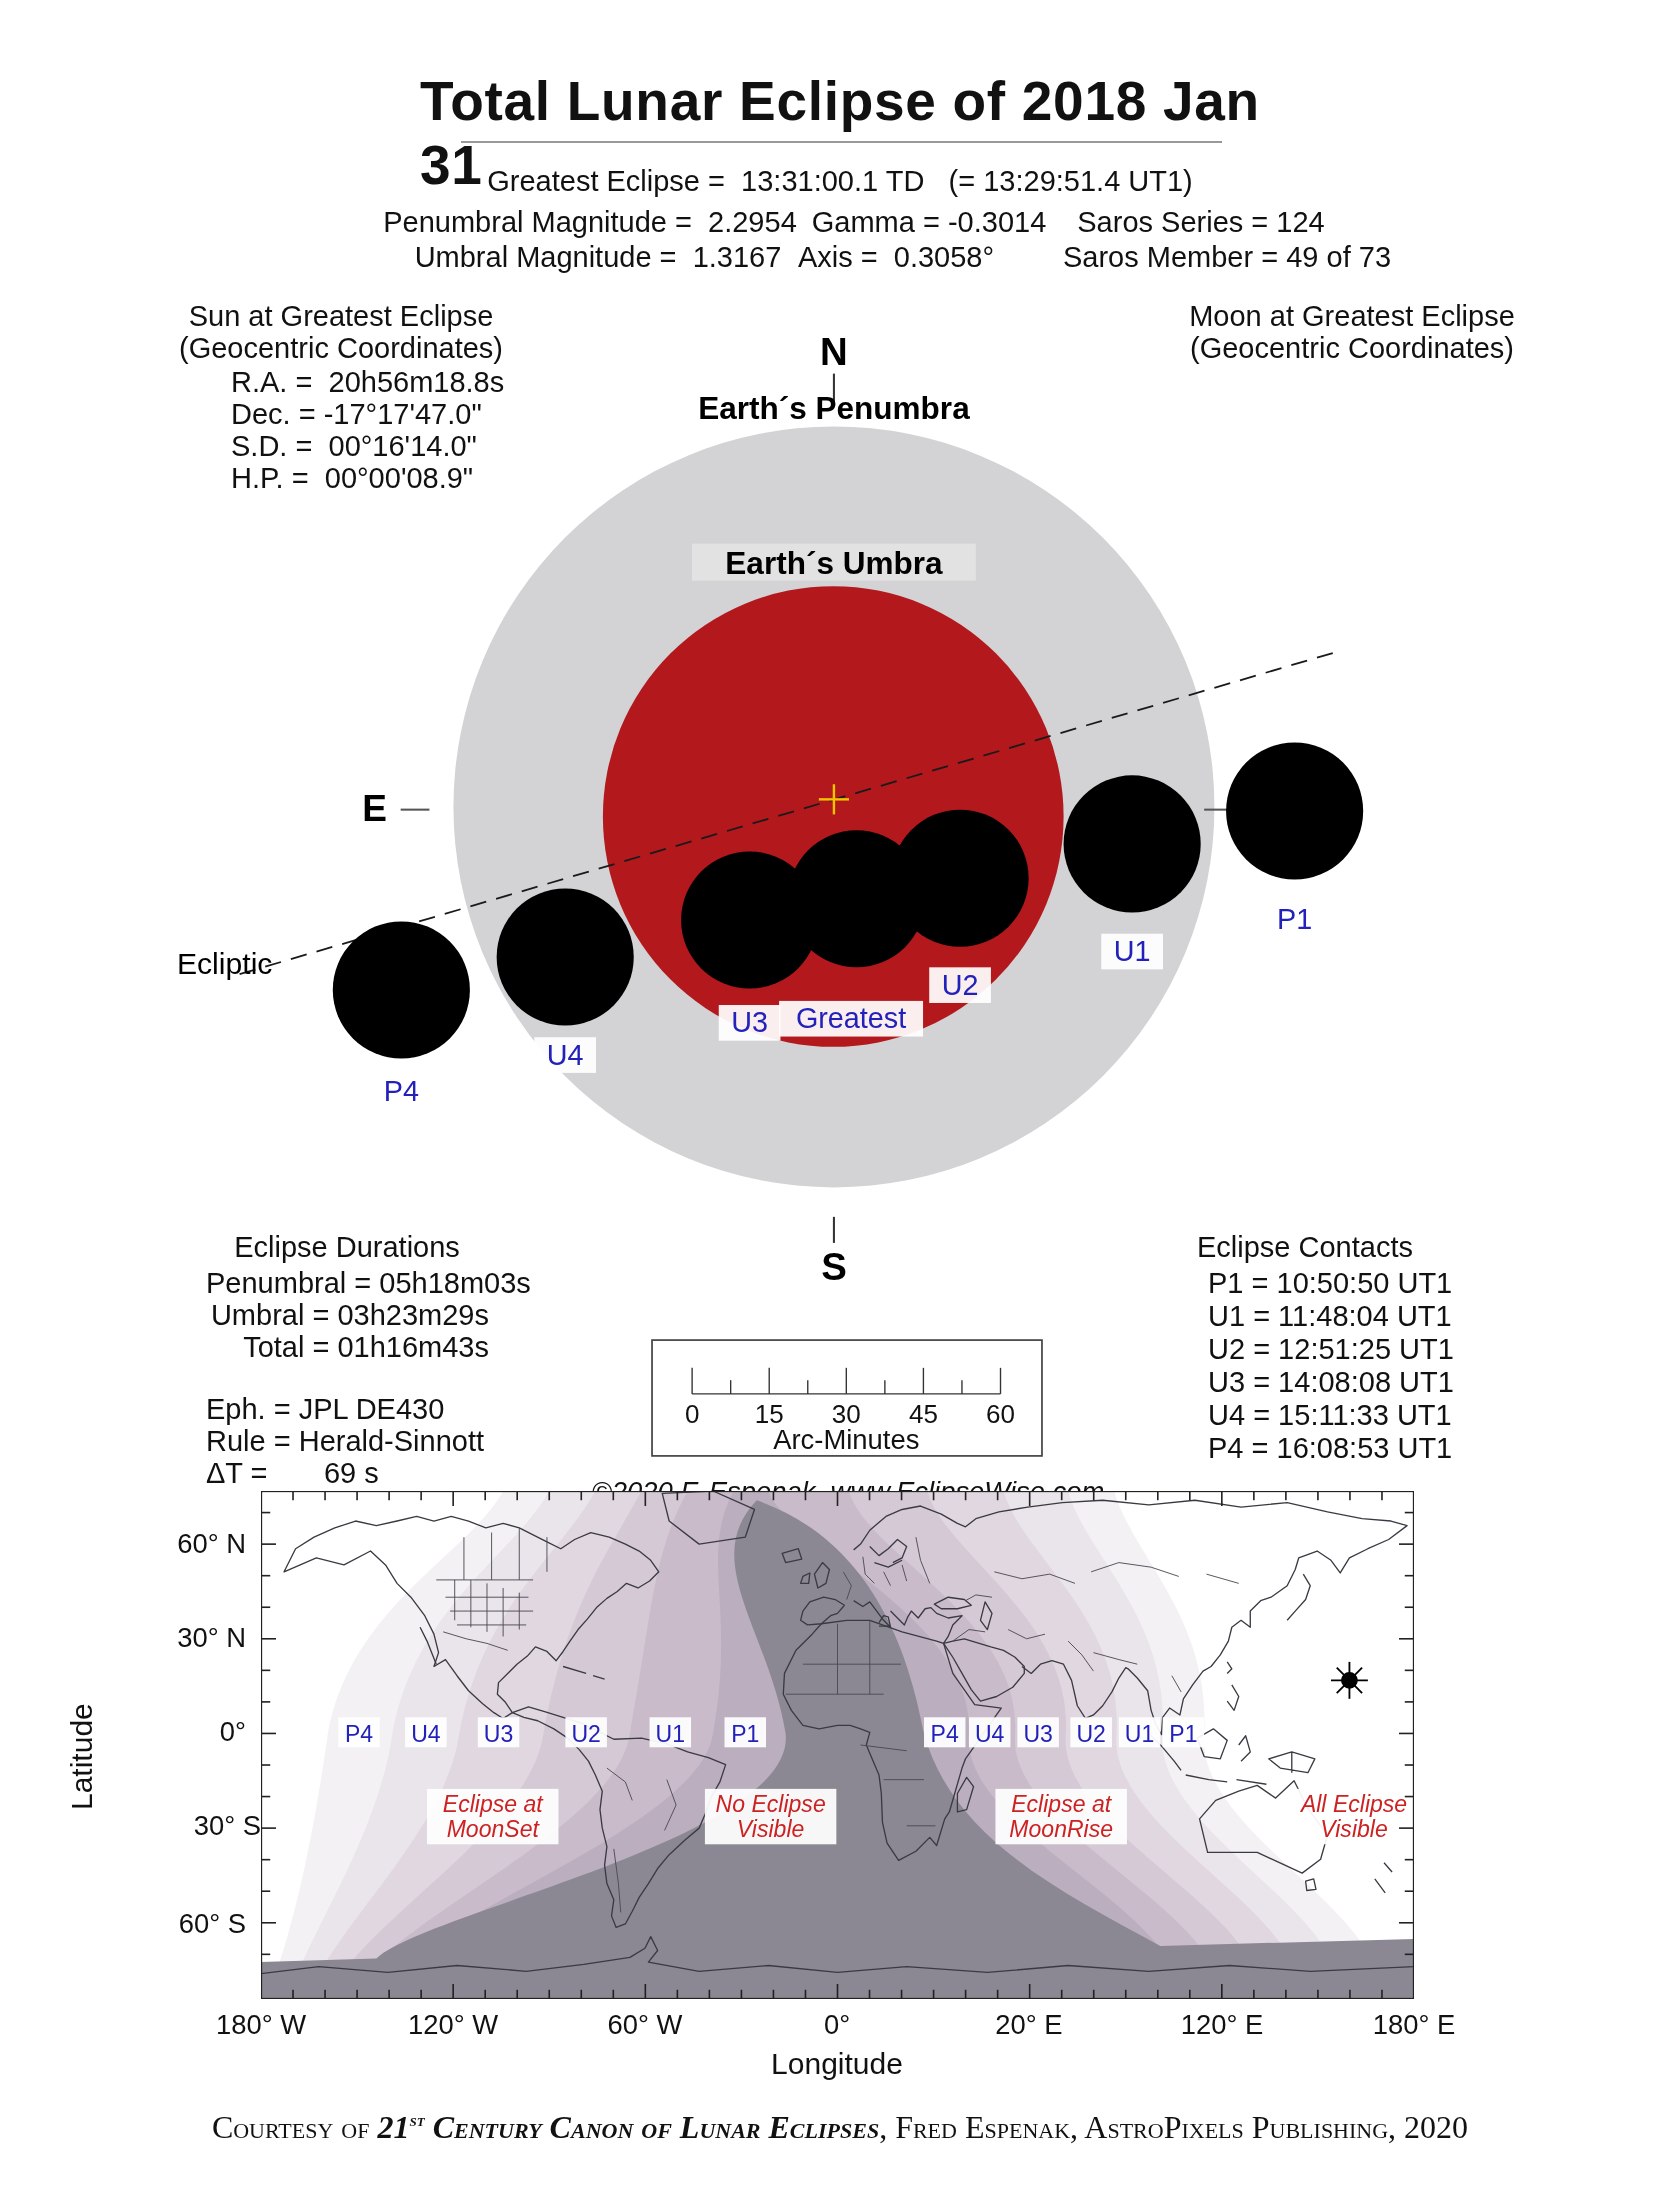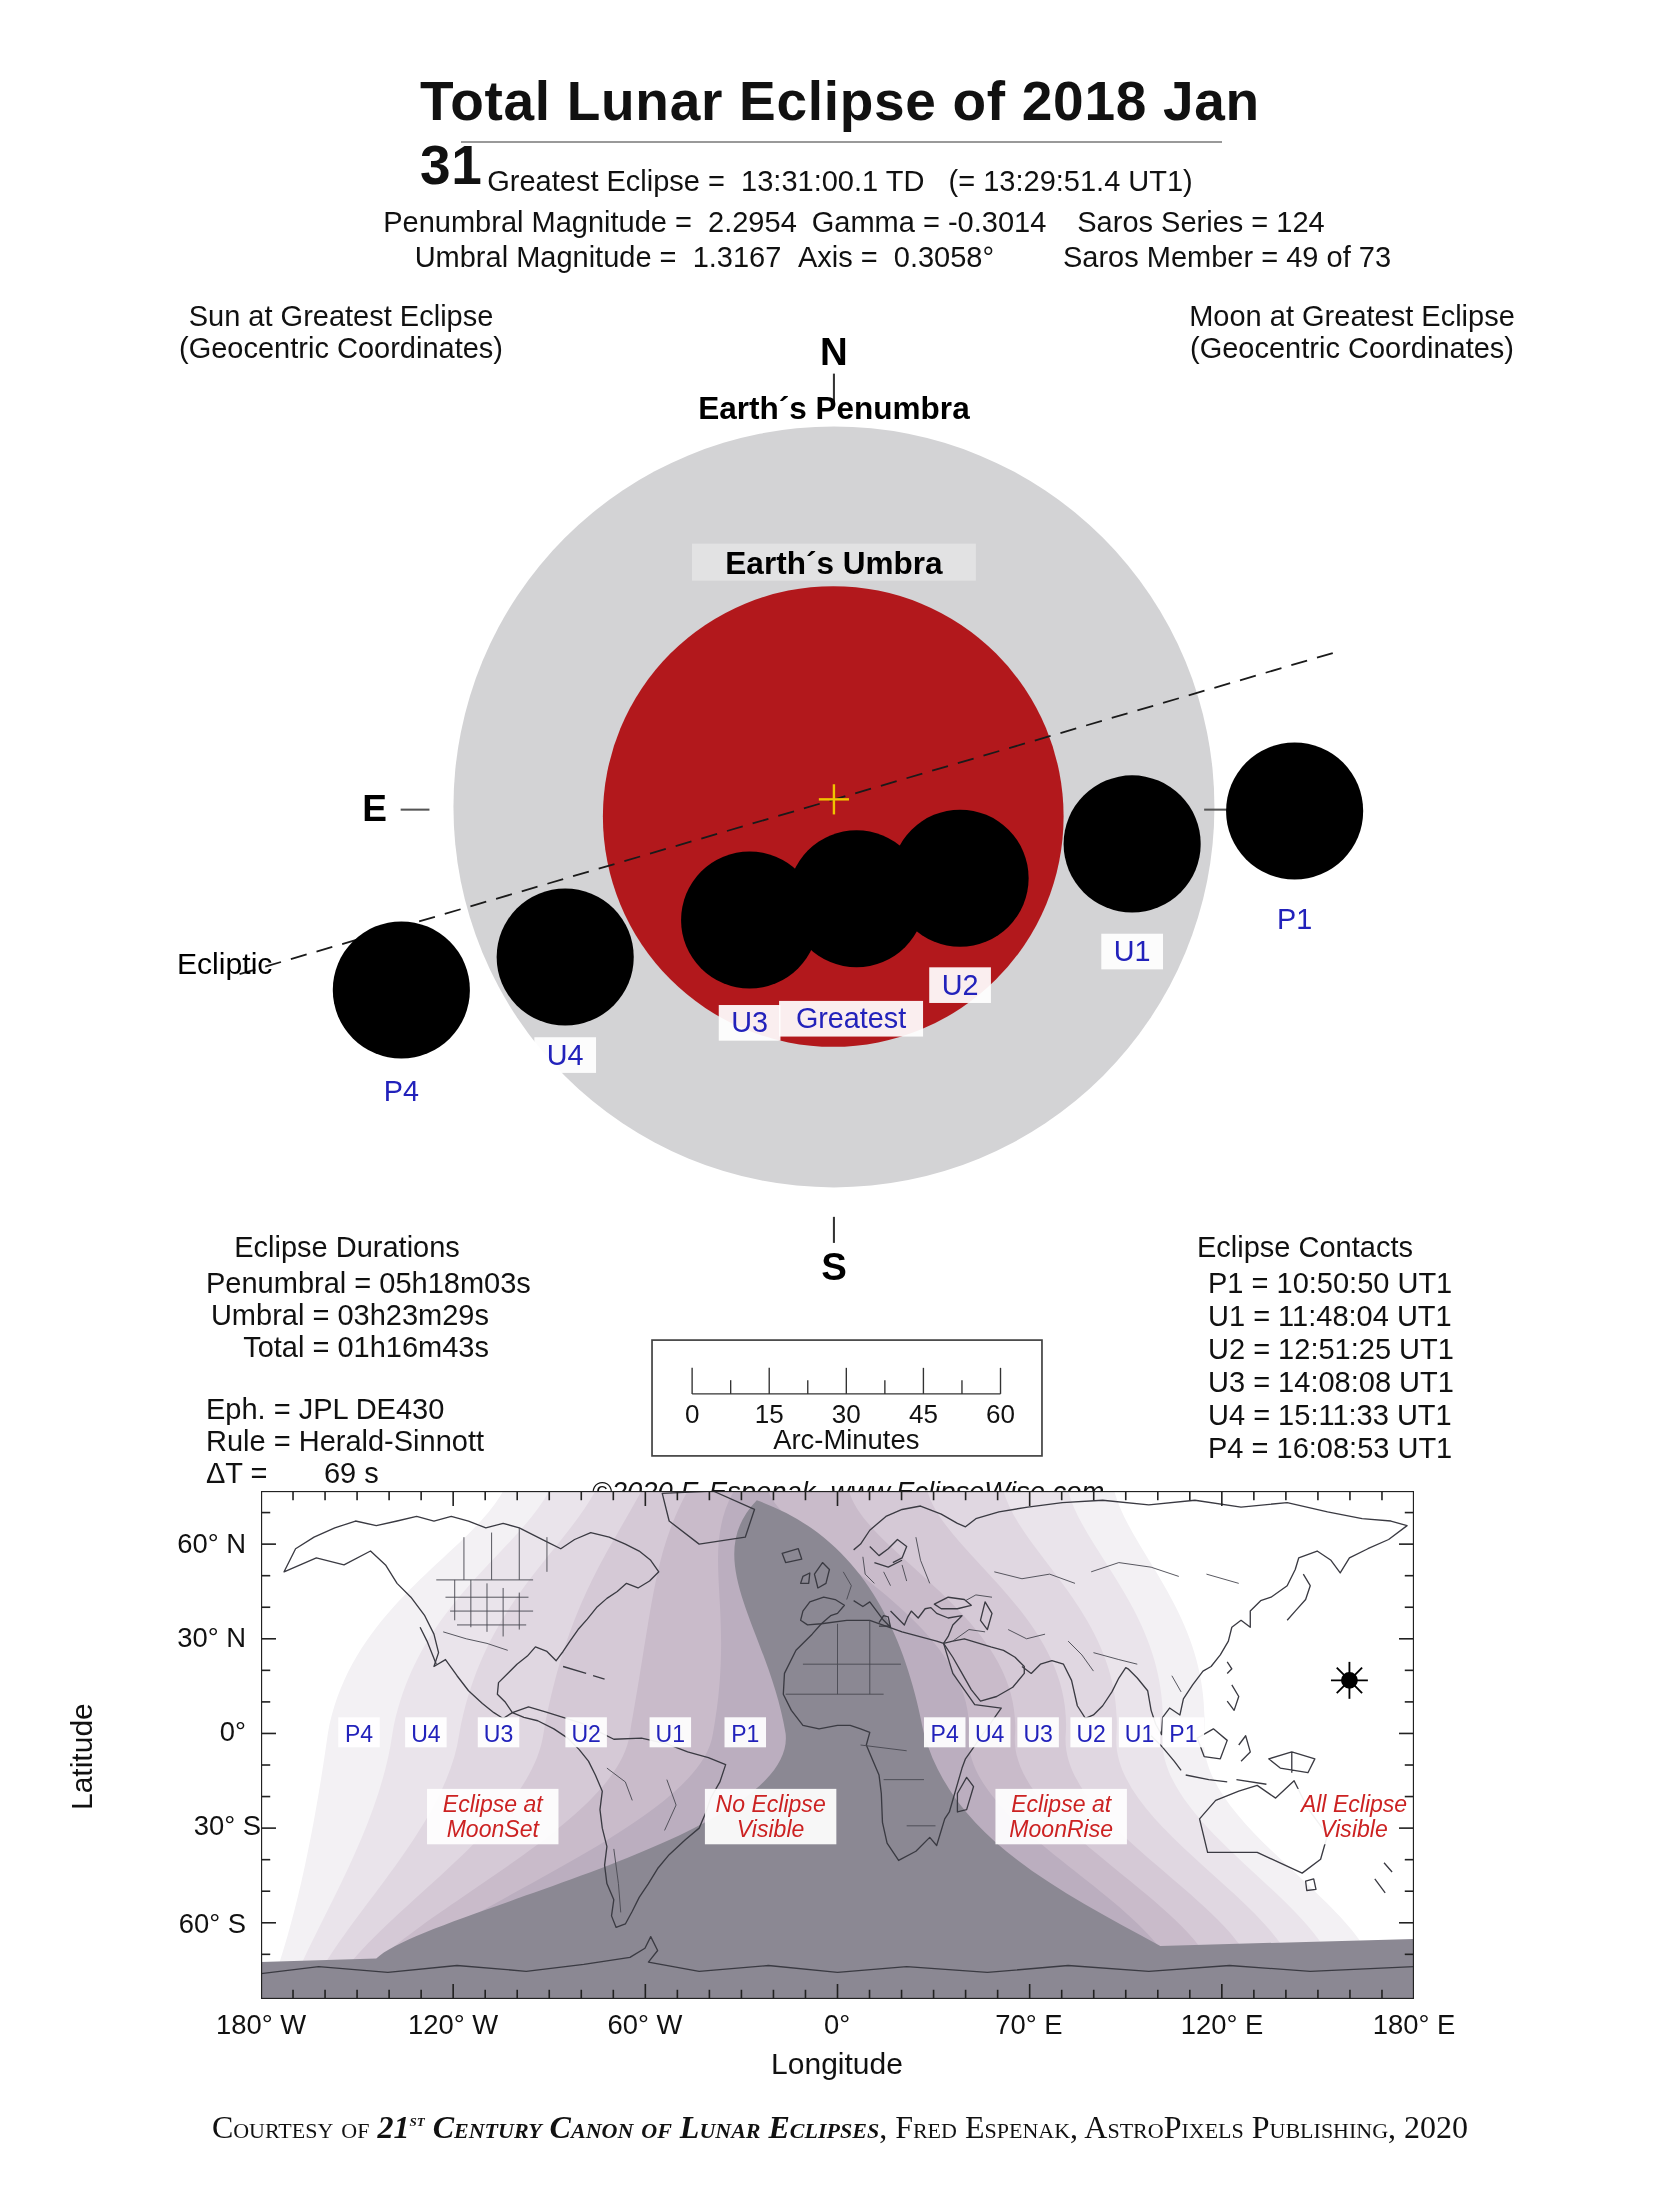--- a/index.html
+++ b/index.html
@@ -45,20 +45,26 @@
 
   <div class="abs stat" style="left:590px;top:206px;">Penumbral Magnitude =  2.2954</div>
   <div class="abs stat" style="left:891px;top:206px;margin-left:38px;">Gamma = -0.3014</div>
   <div class="abs stat" style="left:1201px;top:206px;">Saros Series = 124</div>
   <div class="abs stat" style="left:598px;top:241px;">Umbral Magnitude =  1.3167</div>
   <div class="abs stat" style="left:896px;top:241px;">Axis =  0.3058°</div>
   <div class="abs stat" style="left:1227px;top:241px;">Saros Member = 49 of 73</div>
 
   <div class="abs ctr blk-title" style="left:341px;top:300px;">Sun at Greatest Eclipse</div>
   <div class="abs ctr h42" style="left:341px;top:332px;">(Geocentric Coordinates)</div>
+  <div class="abs coord-rows" style="left:231px;top:366px;">
+    <div>R.A. =  20h56m18.8s</div>
+    <div>Dec. = -17°17'47.0"</div>
+    <div>S.D. =  00°16'14.0"</div>
+    <div>H.P. =  00°00'08.9"</div>
+  </div>
 
   <div class="abs ctr blk-title" style="left:1352px;top:300px;">Moon at Greatest Eclipse</div>
   <div class="abs ctr h42" style="left:1352px;top:332px;">(Geocentric Coordinates)</div>
 
   <svg class="abs" style="left:171px;top:302px;" width="1234" height="981" viewBox="250 440 1800 1430">
     <defs>
       <g id="moonsym">
         <circle class="disc" cx="0" cy="0" r="100"></circle>
         <g class="mare">
           <ellipse cx="-8" cy="-64" rx="56" ry="13"></ellipse>
@@ -388,21 +394,21 @@
   <div class="abs maplbl right" style="left:123px;top:1622px;width:123px;">30° N</div>
   <div class="abs maplbl right" style="left:123px;top:1716px;width:123px;">0°</div>
   <div class="abs maplbl right" style="left:138px;top:1810px;width:123px;">30° S</div>
   <div class="abs maplbl right" style="left:123px;top:1908px;width:123px;">60° S</div>
   <div id="latlbl" class="abs" style="left:82px;top:1810px;">Latitude</div>
 
   <div class="abs maplbl ctr" style="left:261px;top:2009px;">180° W</div>
   <div class="abs maplbl ctr" style="left:453px;top:2009px;">120° W</div>
   <div class="abs maplbl ctr" style="left:645px;top:2009px;">60° W</div>
   <div class="abs maplbl ctr" style="left:837px;top:2009px;">0°</div>
-  <div class="abs maplbl ctr" style="left:1029px;top:2009px;">70° E</div>
+  <div class="abs maplbl ctr" style="left:1029px;top:2009px;">20° E</div>
   <div class="abs maplbl ctr" style="left:1222px;top:2009px;">120° E</div>
   <div class="abs maplbl ctr" style="left:1414px;top:2009px;">180° E</div>
   <div id="lonlbl" class="abs ctr" style="left:837px;top:2047px;">Longitude</div>
 
   <div id="footer" class="abs ctr" style="left:840px;top:2109px;"><span>Courtesy of </span><span class="book"><span>21</span><sup>st</sup><span> Century Canon of Lunar Eclipses</span></span><span>, Fred Espenak, AstroPixels Publishing, 2020</span></div>
 
 </div>
 
 
 </body></html>

